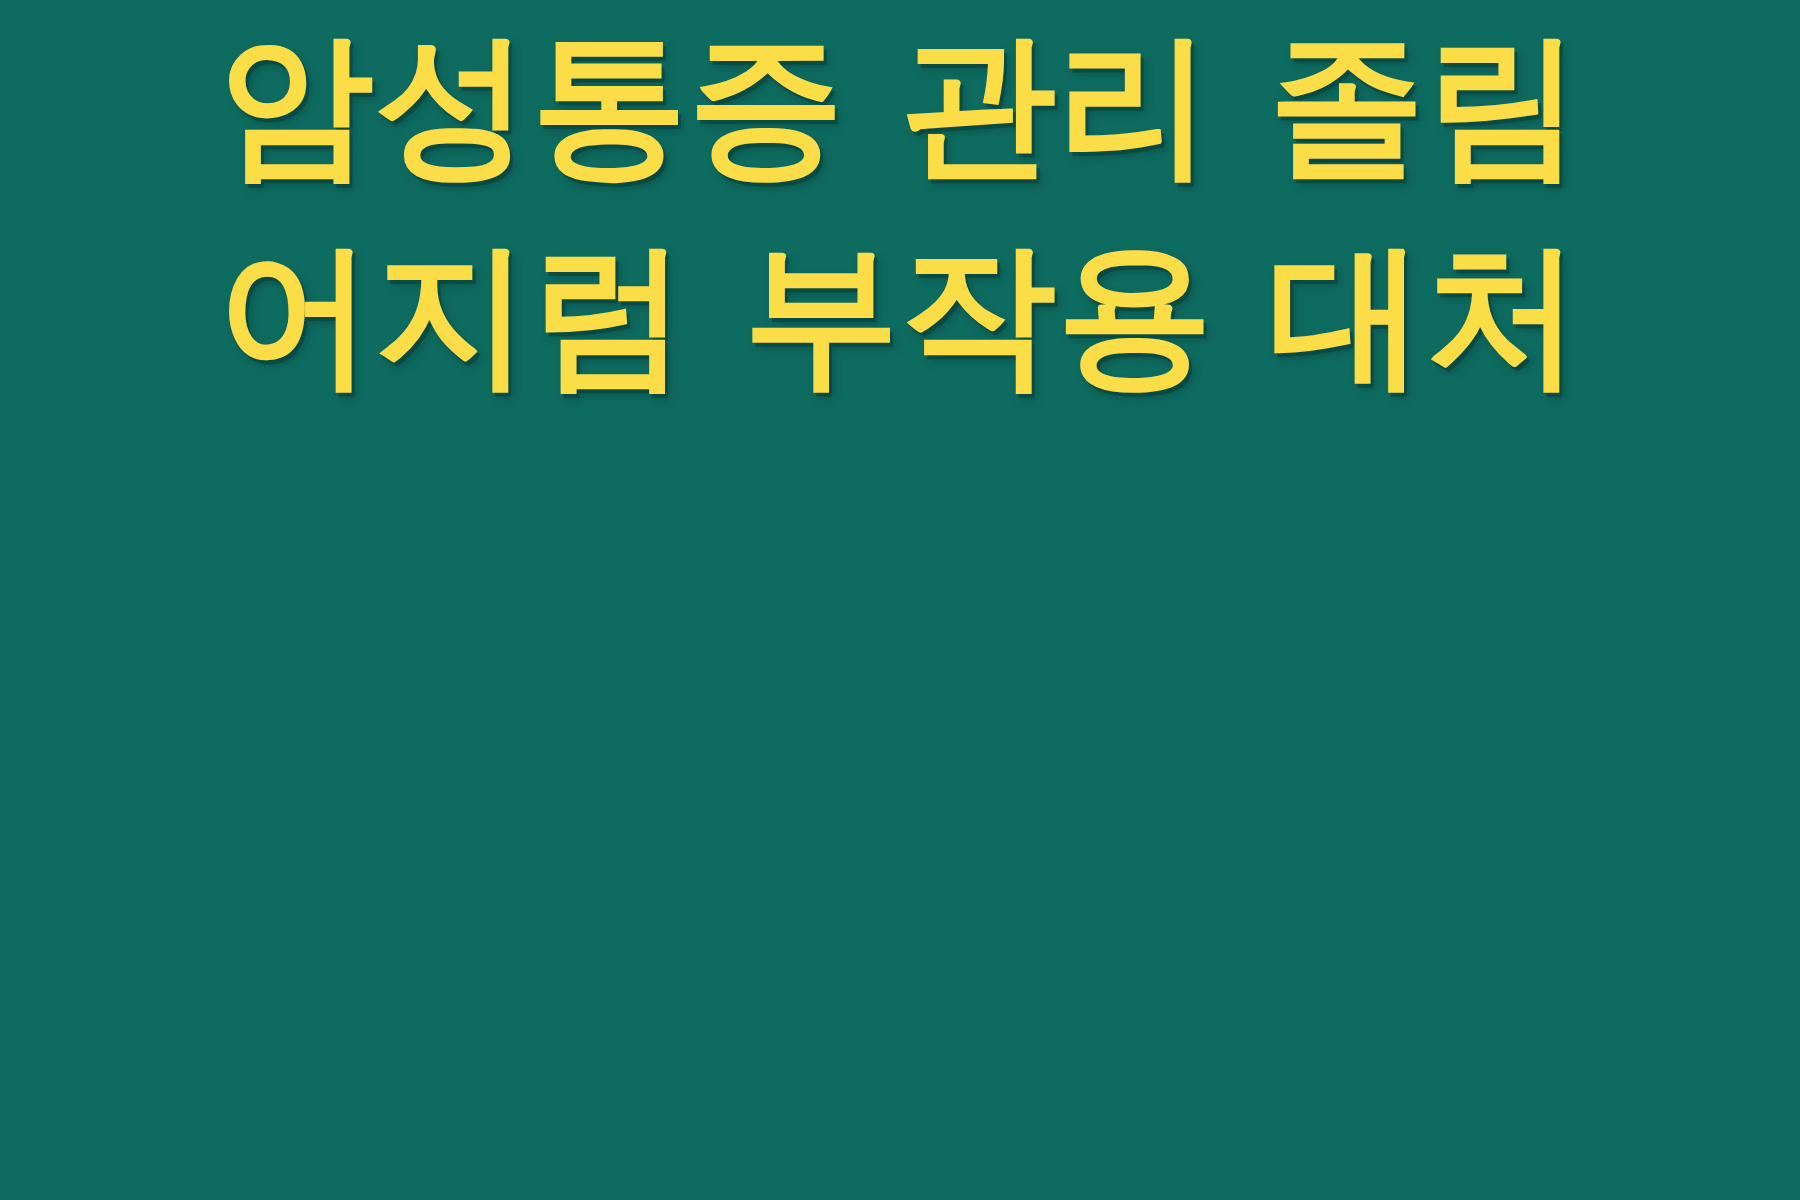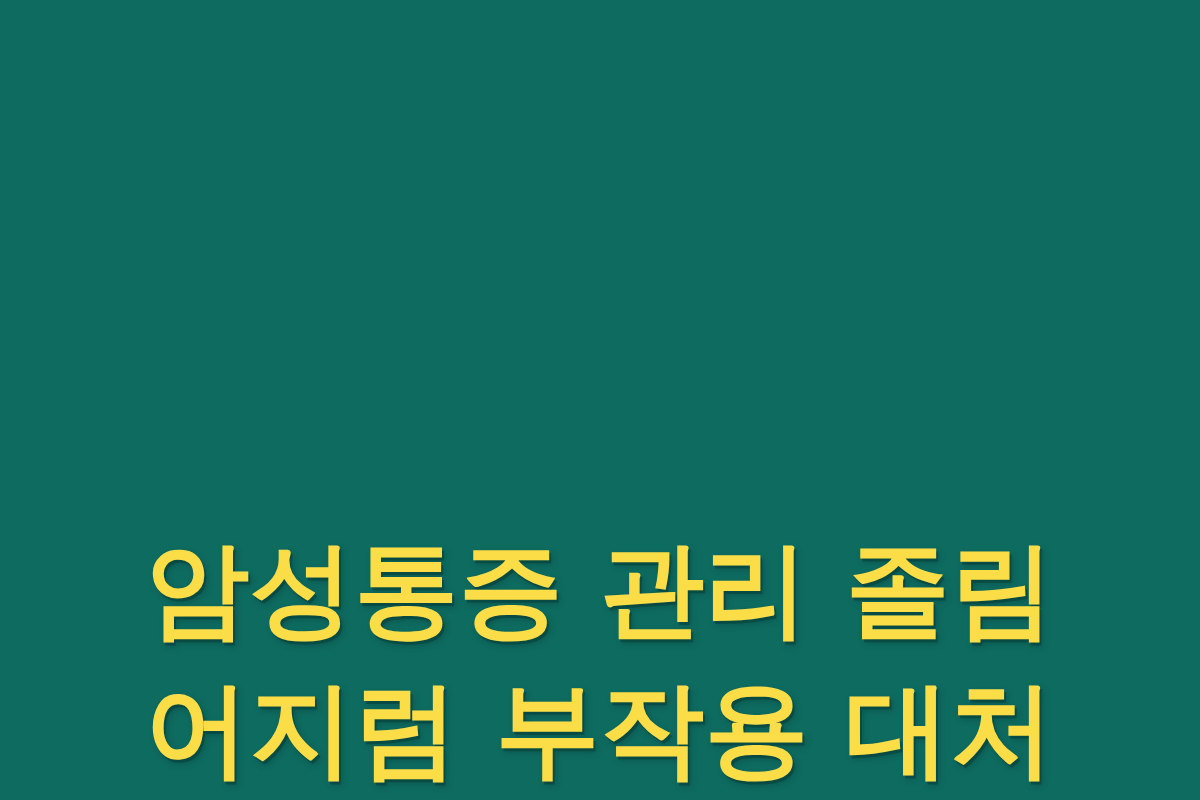--- a/index.html
+++ b/index.html
@@ -14,21 +14,21 @@
     overflow: hidden;
     font-family: "Liberation Sans", "DejaVu Sans", sans-serif;
   }
 
   .canvas {
     position: relative;
     width: 1200px;
     height: 800px;
     box-sizing: border-box;
     display: flex;
-    align-items: flex-end;
+    align-items: flex-start;
     justify-content: center;
     overflow: hidden;
   }
 
   .title-block {
     width: 1040px;
     text-align: center;
     padding: 0;
     margin: 0;
     

